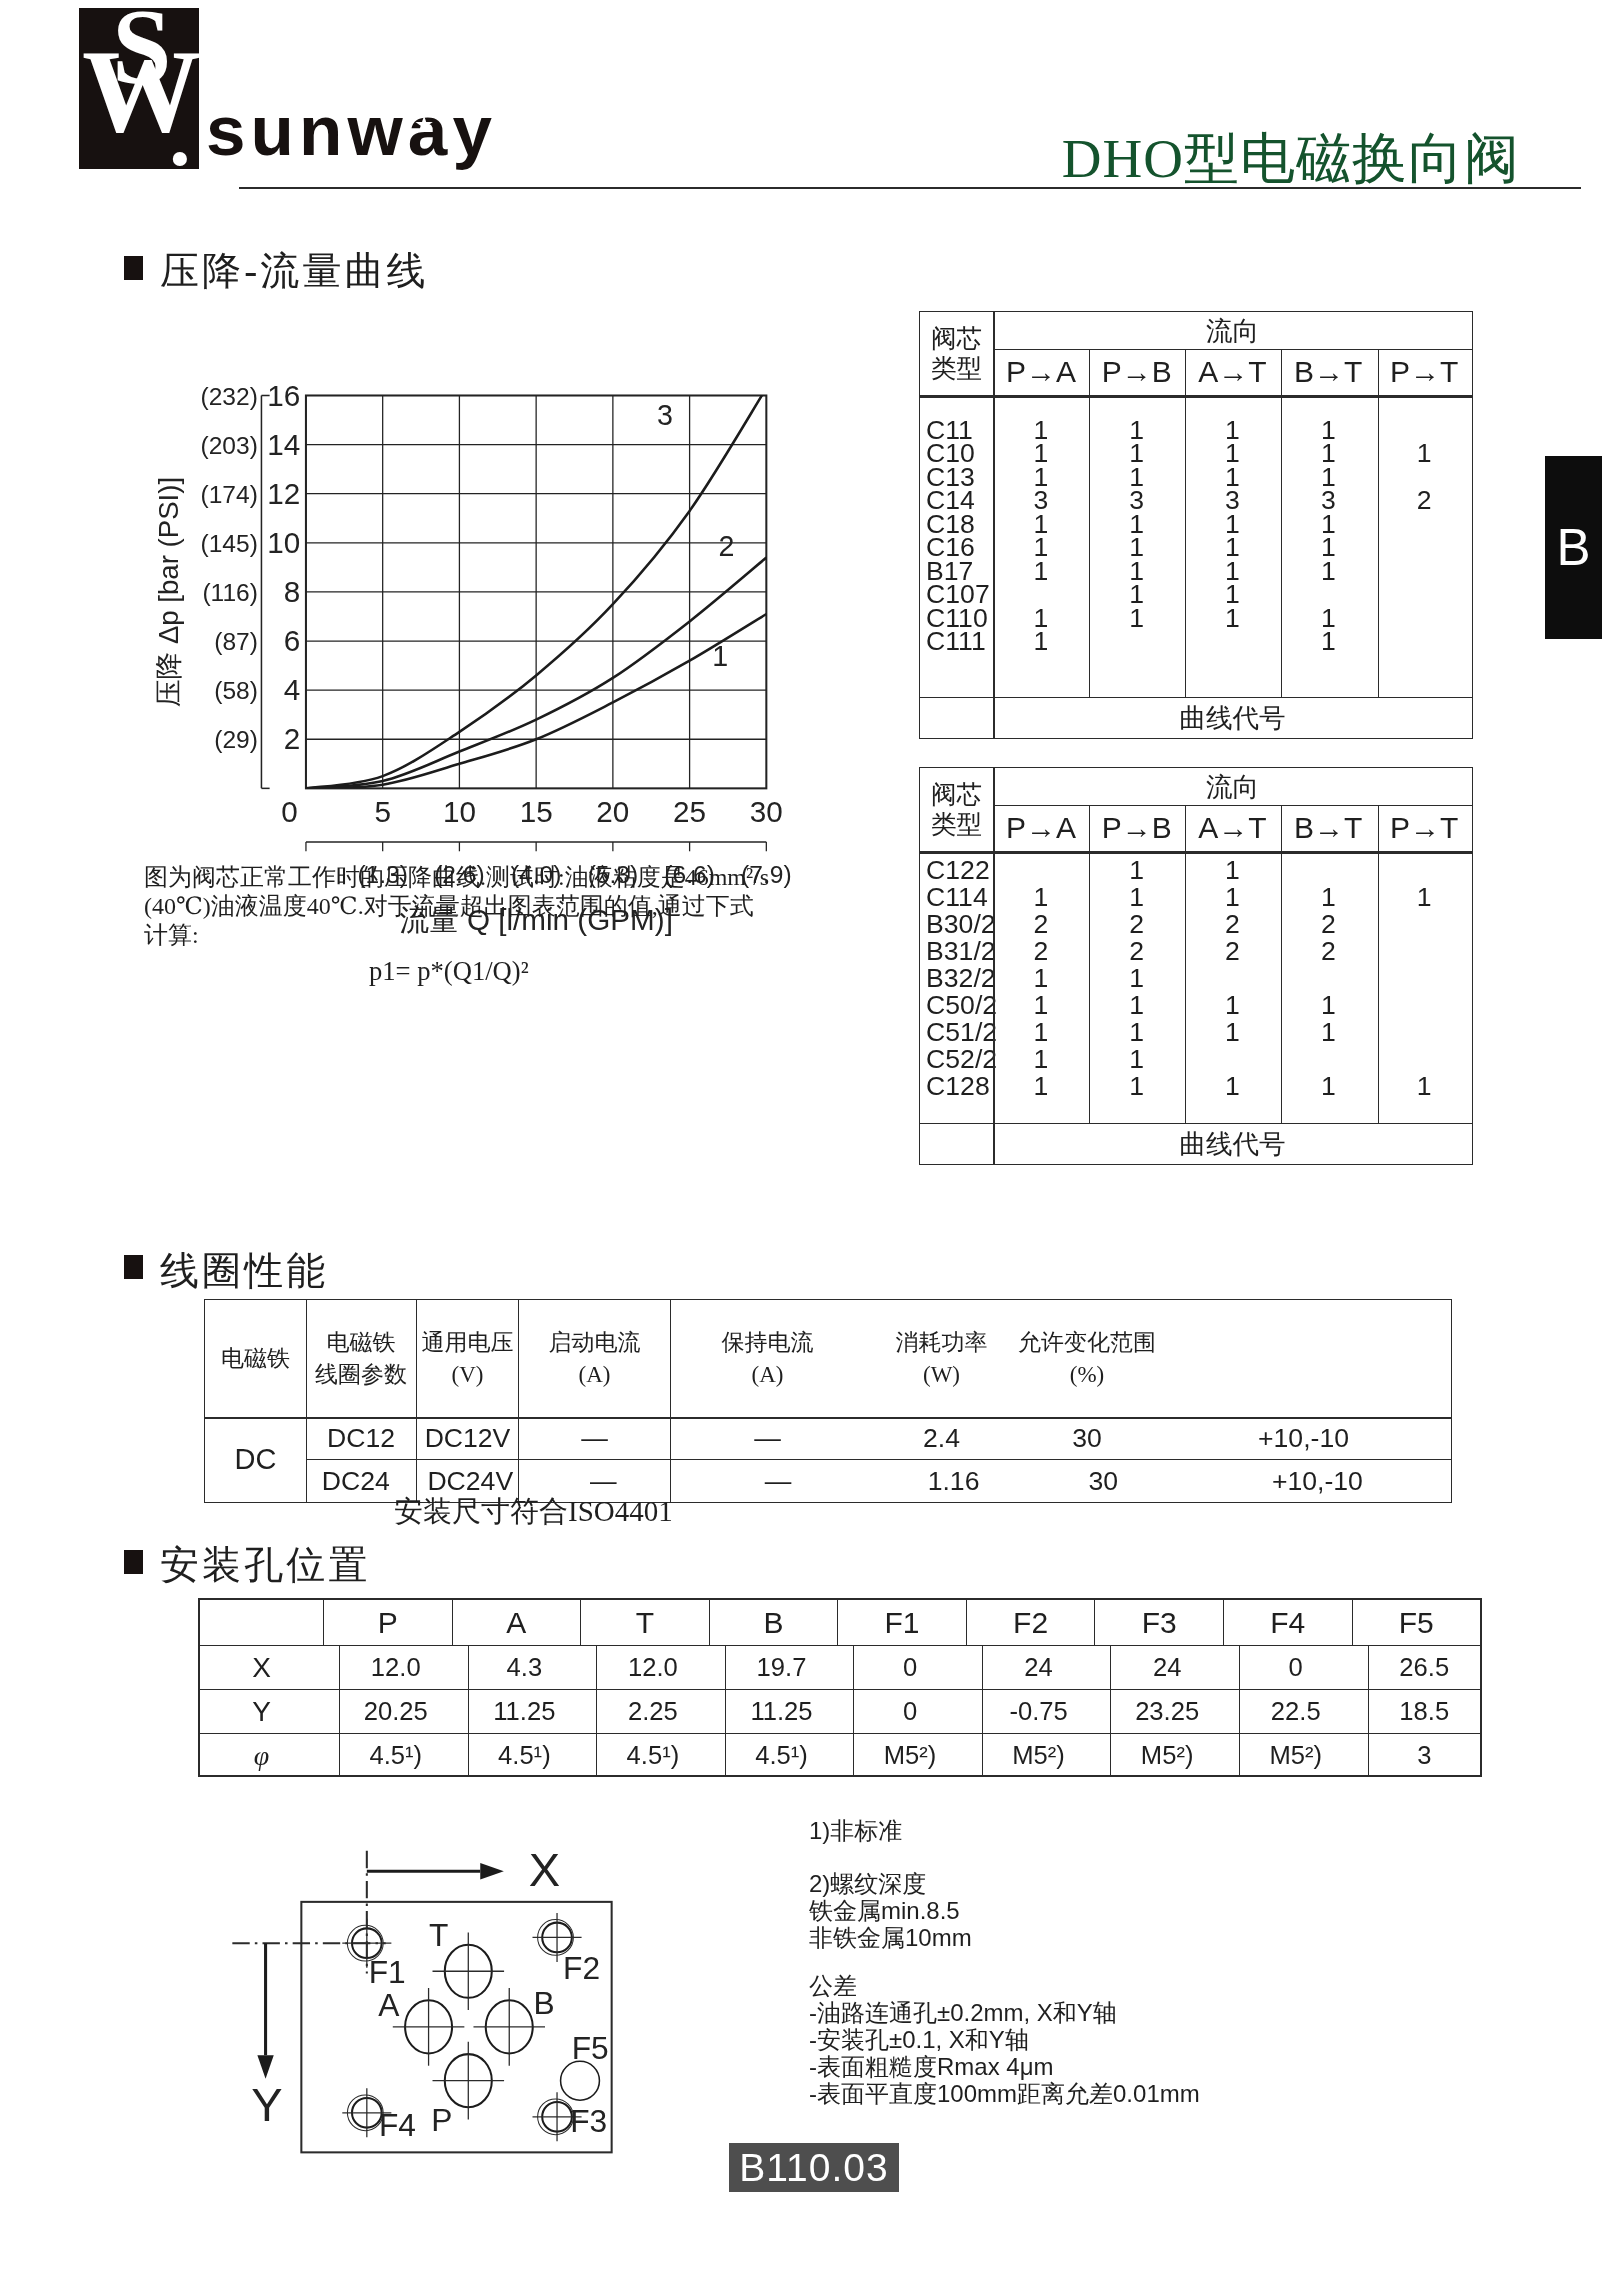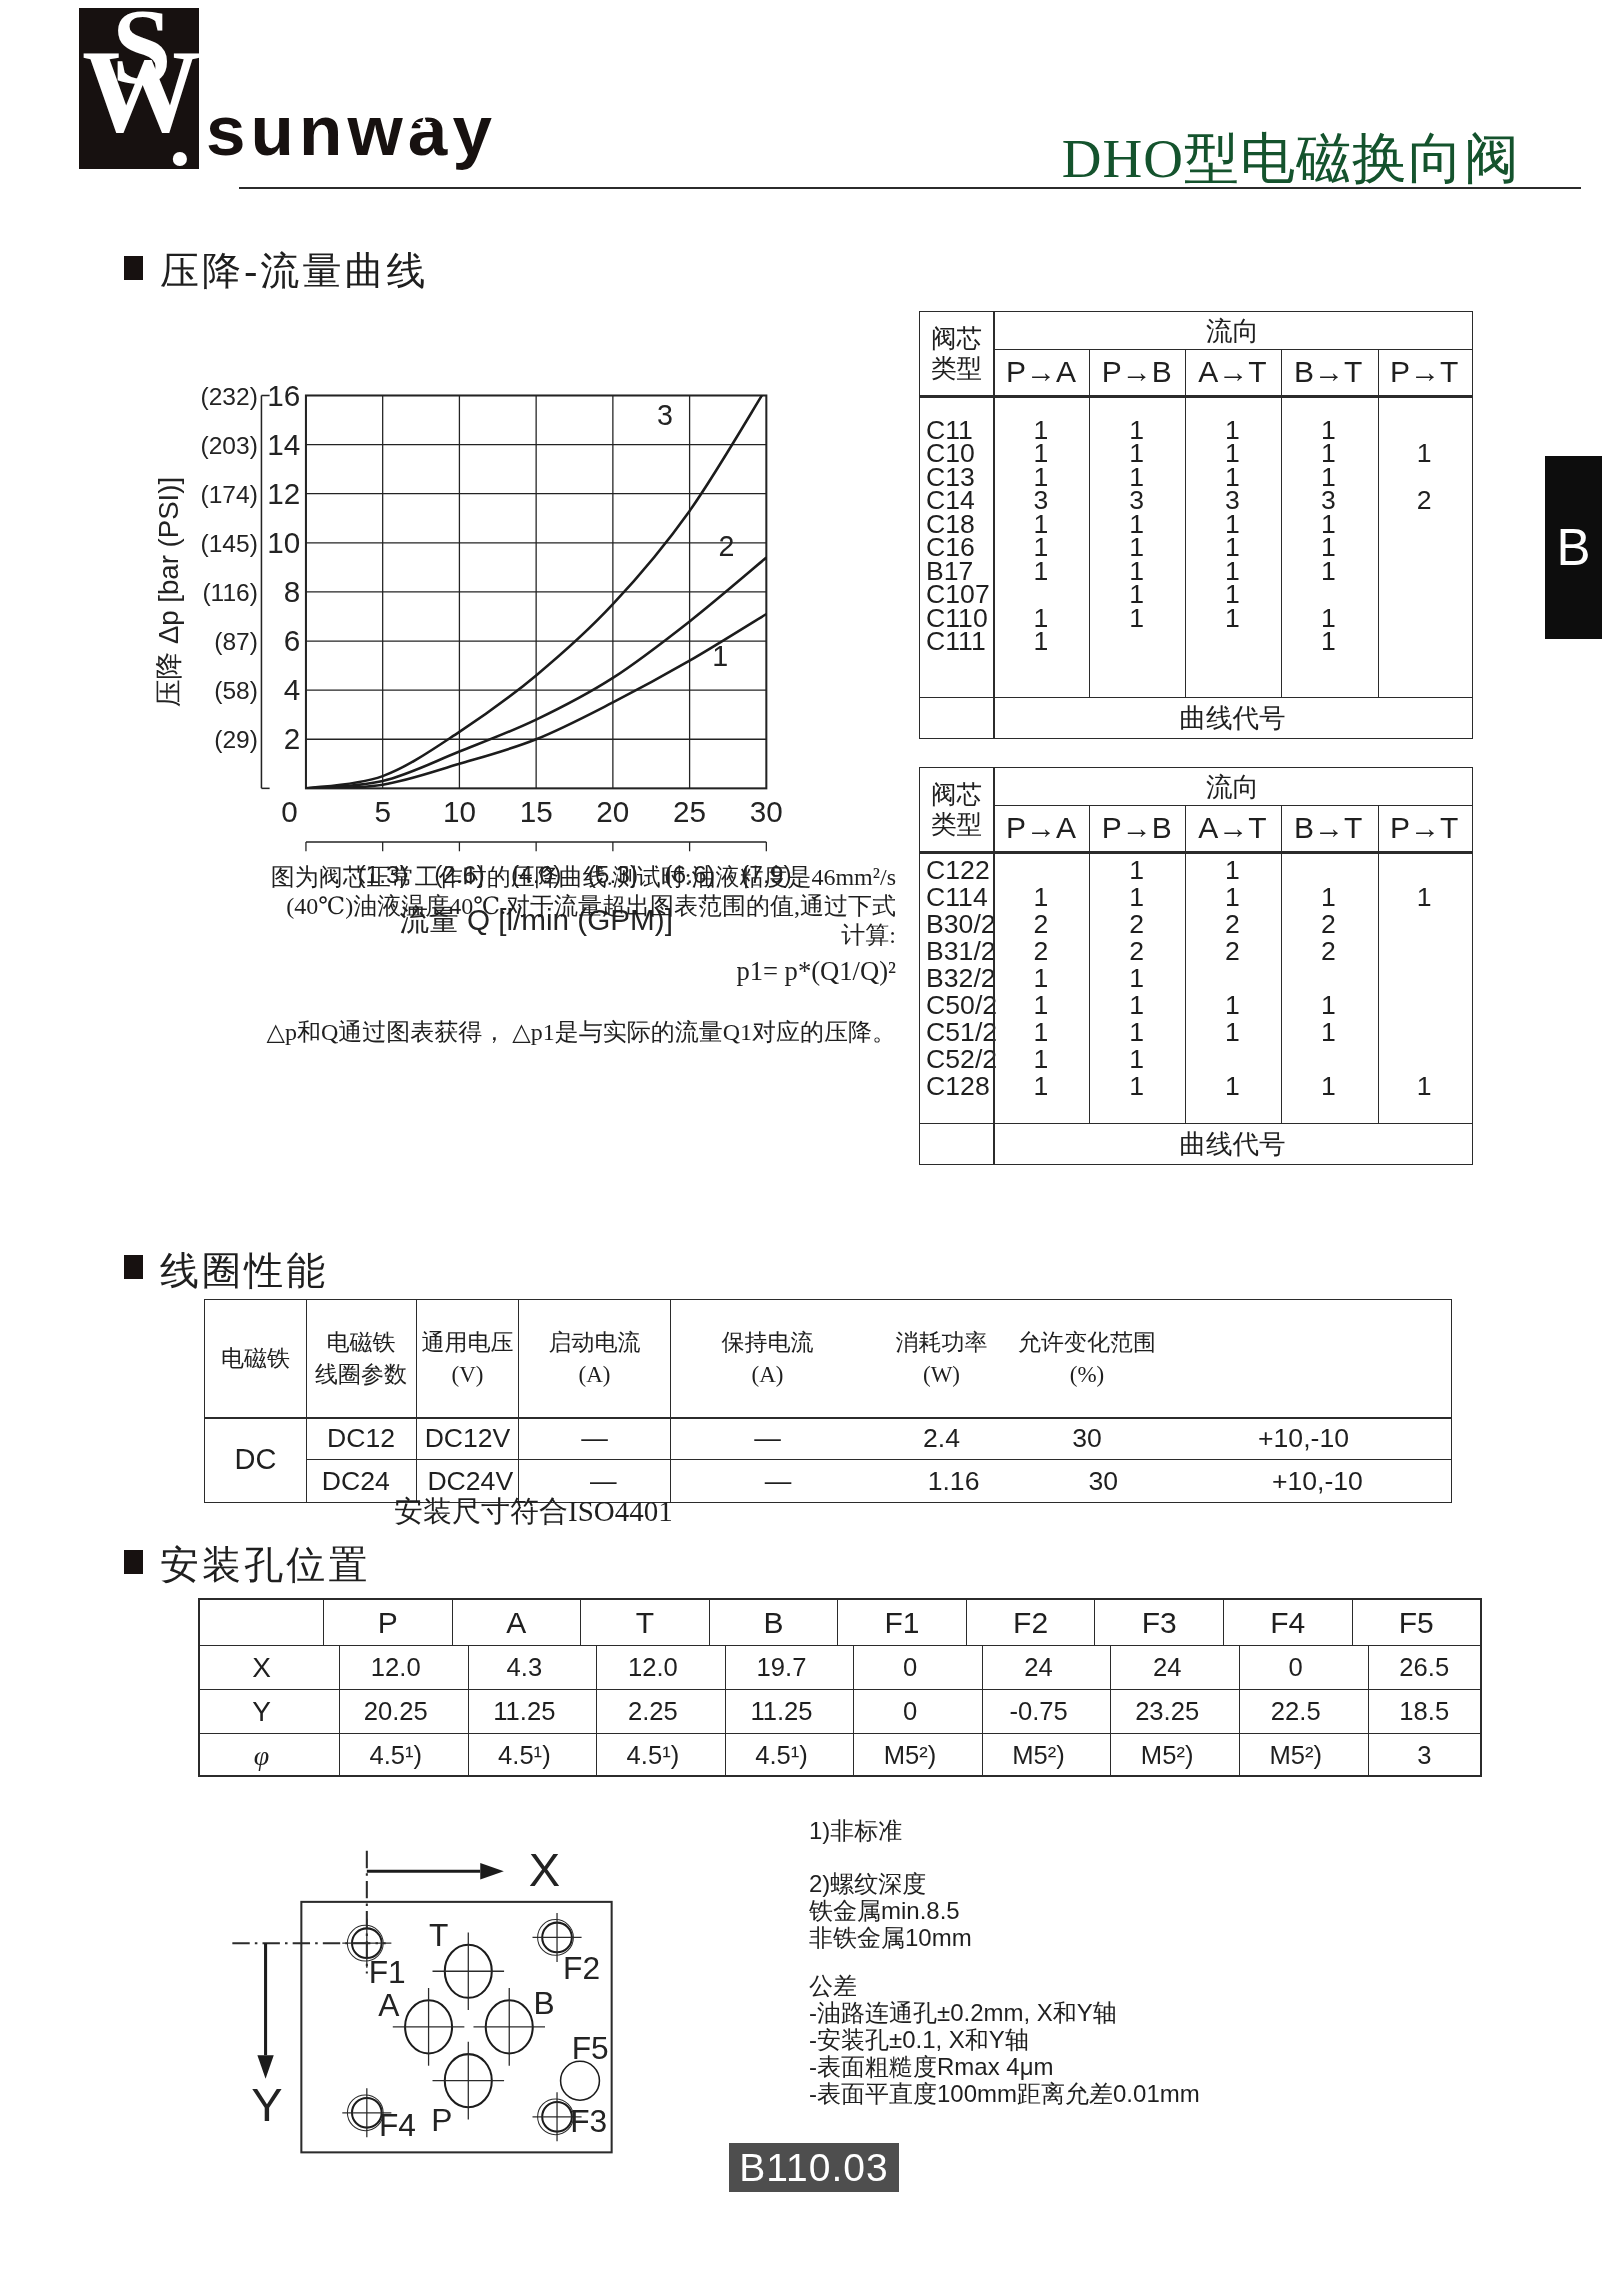--- a/index.html
+++ b/index.html
@@ -1,18 +1,18 @@
 <!DOCTYPE html>
 <html style="font-size:8.2px"><head>
 <meta charset="utf-8">
 <style>
   html,body{margin:0;padding:0;background:#e8e8e8;}
   #page{position:relative;width:1623px;height:2295px;background:#ffffff;overflow:hidden;
         font-family:"Liberation Sans","DejaVu Sans",sans-serif;color:#1f1f1f;}
-  .serif{font-family:"Liberation Serif","DejaVu Serif",serif;text-align:right;}
+  .serif{font-family:"Liberation Serif","DejaVu Serif",serif;}
 
   
   #logo-block{position:absolute;left:79px;top:7.7px;width:120px;height:161px;background:#171110;overflow:hidden;}
   #logo-block .mono-w{position:absolute;left:3.1px;top:24.5px;font-family:"Liberation Serif",serif;font-weight:700;
         font-size:119px;color:#ffffff;line-height:119px;}
   #logo-block .mono-s{position:absolute;left:33px;top:-13.3px;font-family:"Liberation Serif",serif;font-weight:700;
         font-size:107px;color:#ffffff;line-height:107px;}
   #logo-block .mono-dot{position:absolute;left:90px;top:77px;font-family:"Liberation Serif",serif;font-weight:700;
         font-size:87px;color:#ffffff;}
   #brand{position:absolute;left:206px;top:100px;font-size:71px;font-weight:800;letter-spacing:5.1px;
@@ -485,21 +485,20 @@
         <div class="hl h2"></div>
         <div class="hl h3"></div>
       </div>
     </div>
 
   <div id="para" class="serif">
     <div>图为阀芯正常工作时的压降曲线.测试时:油液粘度是46mm²/s</div>
     <div>(40℃)油液温度40℃.对于流量超出图表范围的值,通过下式</div>
     <div>计算:</div>
     <div class="formula">p1=  p*(Q1/Q)²</div>
-    <div class="endnote">△p和Q通过图表获得， △p1是与实际的流量Q1对应的压降。</div>
   </div>
 
   <div class="sec-marker" style="left:124px;top:1255px;"></div>
   <div class="sec-title serif" style="left:160px;top:1244px;">线圈性能</div>
 
   <div id="coil">
     <div id="coil-headers">
 
     <div class="coil-h serif">电磁铁</div>
         <div class="coil-h serif">电磁铁

